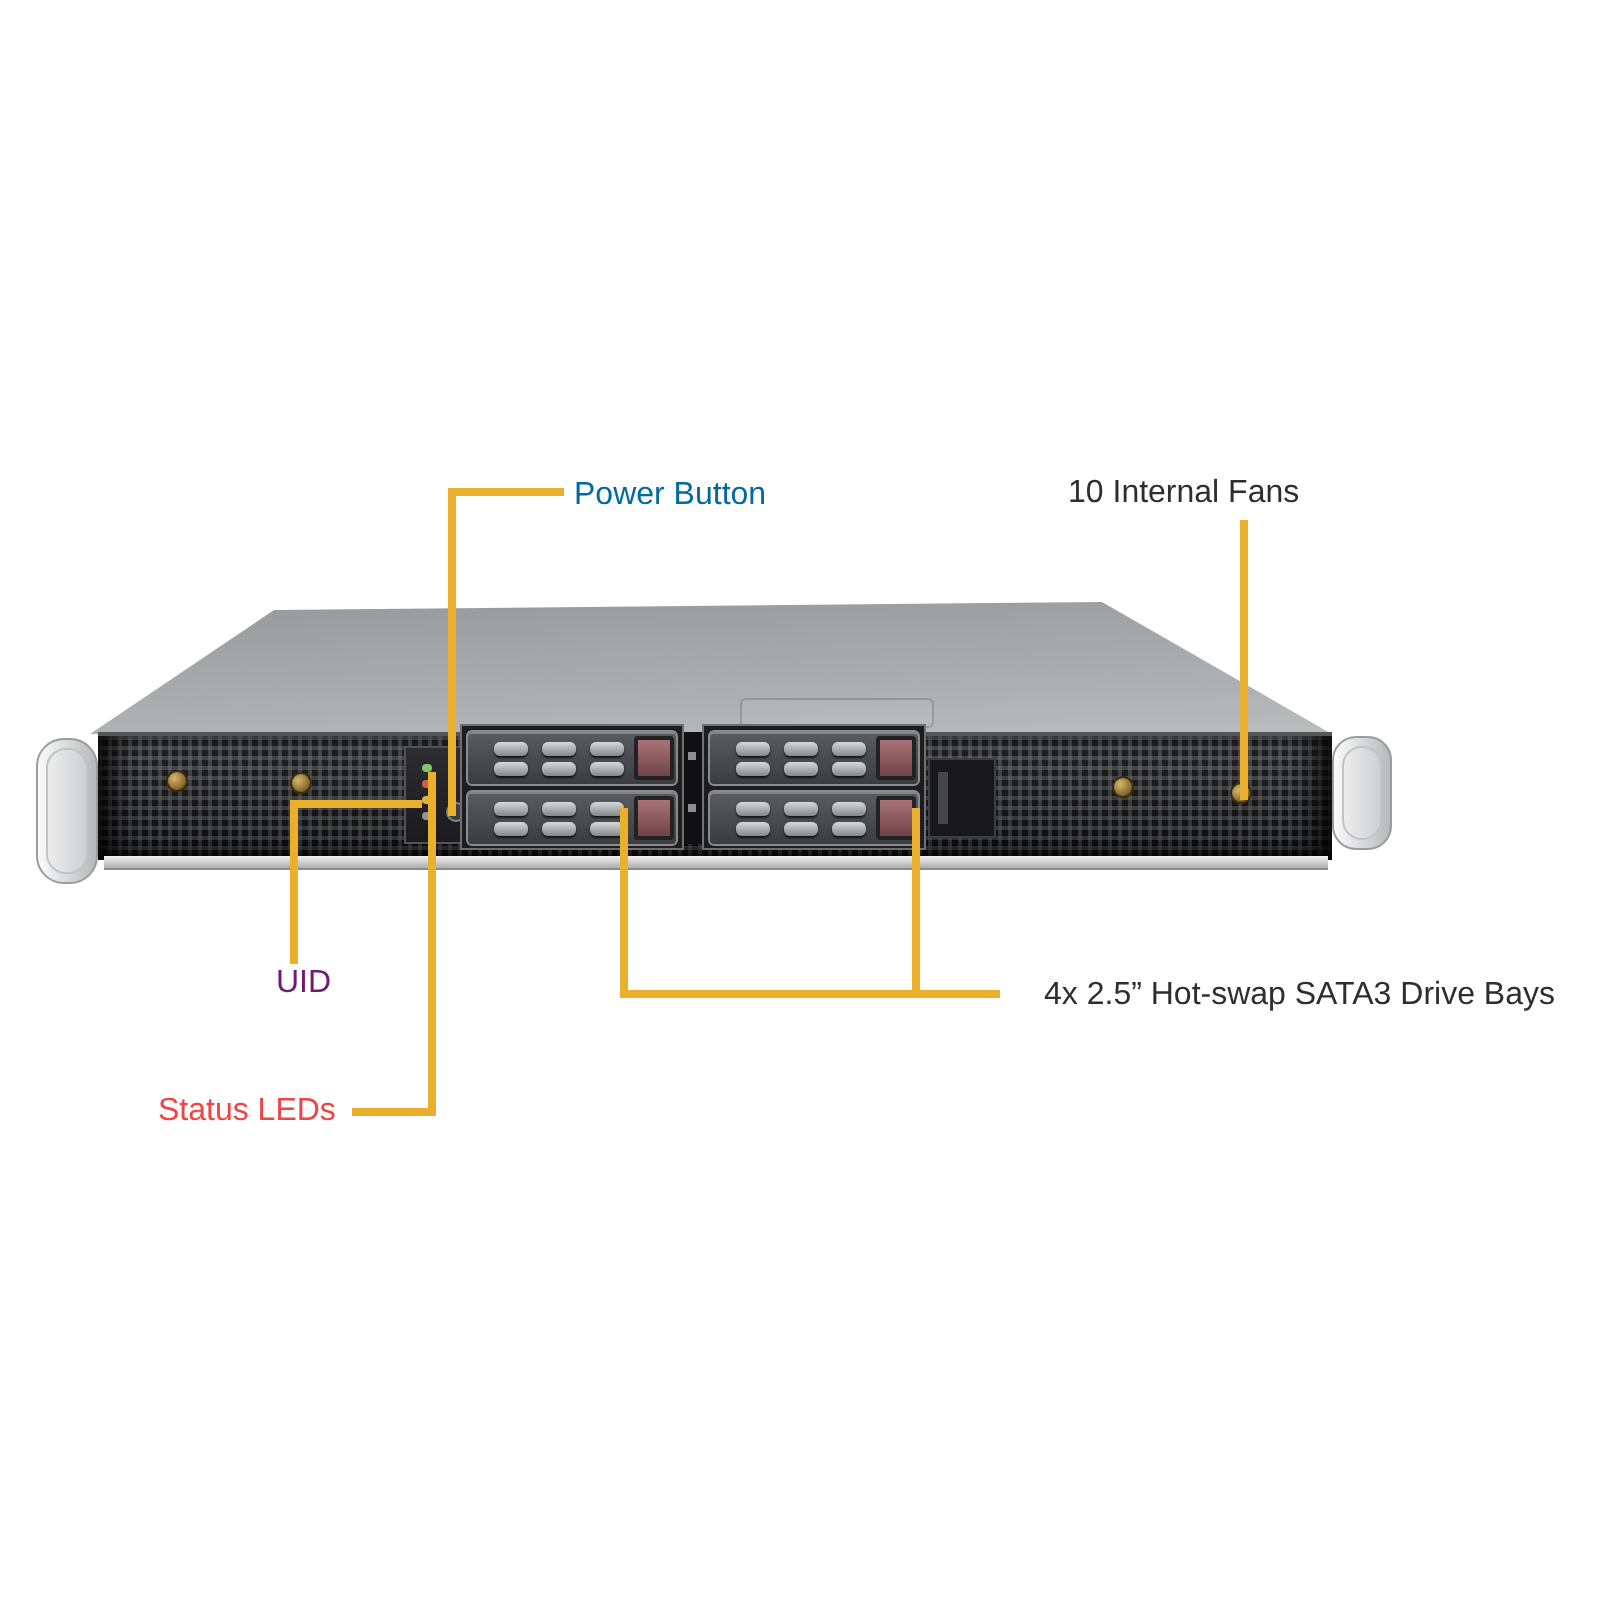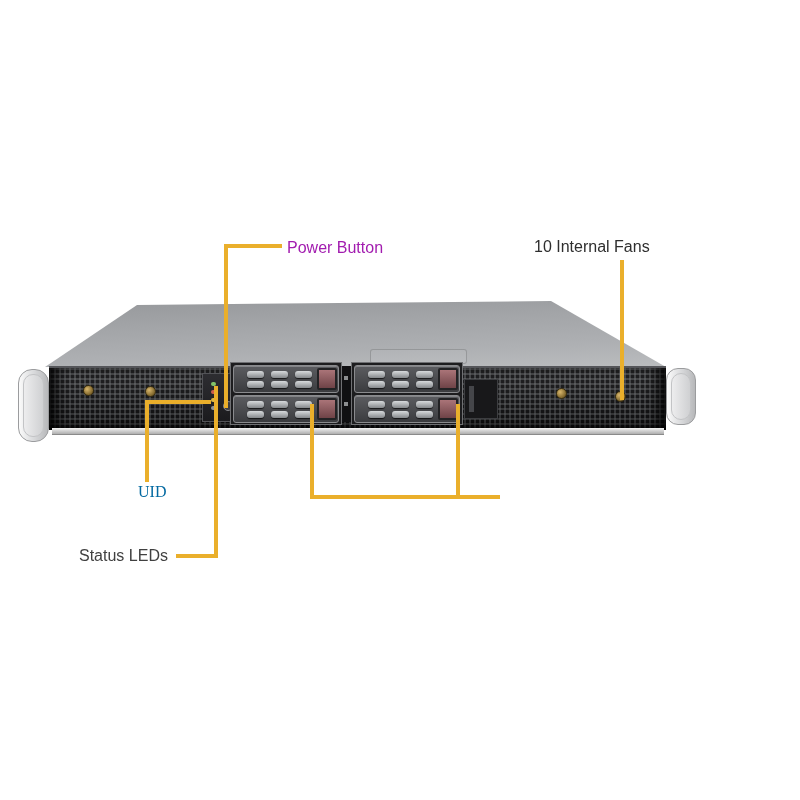--- a/index.html
+++ b/index.html
@@ -205,18 +205,19 @@
   <div class="callout co-pb-v" style="background: rgb(234, 175, 43);"></div>
   <div class="callout co-fan-v" style="background: rgb(234, 175, 43);"></div>
   <div class="callout co-uid-v" style="background: rgb(234, 175, 43);"></div>
   <div class="callout co-uid-h" style="background: rgb(234, 175, 43);"></div>
   <div class="callout co-status-v" style="background: rgb(234, 175, 43);"></div>
   <div class="callout co-status-h" style="background: rgb(234, 175, 43);"></div>
   <div class="callout co-bays-vl" style="background: rgb(234, 175, 43);"></div>
   <div class="callout co-bays-vr" style="background: rgb(234, 175, 43);"></div>
   <div class="callout co-bays-h" style="background: rgb(234, 175, 43);"></div>
 
-  <div class="lbl lbl-power" style="color: #a21caf;">Power Button</div>
+  <div class="lbl lbl-power" style="color: #0369a1;">Power Button</div>
   <div class="lbl lbl-fans" style="color: rgb(46, 46, 46);">10 Internal Fans</div>
-  <div class="lbl lbl-uid" style="color: #0369a1; font-family: Liberation Serif, serif;">UID</div>
-  <div class="lbl lbl-status" style="color: #404040;">Status LEDs</div>
+  <div class="lbl lbl-uid" style="color: #701a75;">UID</div>
+  <div class="lbl lbl-status" style="color: #ef4444;">Status LEDs</div>
+  <div class="lbl lbl-bays" style="color: rgb(46, 46, 46);">4x 2.5” Hot-swap SATA3 Drive Bays</div>
 
 </div>
 
 </body></html>

